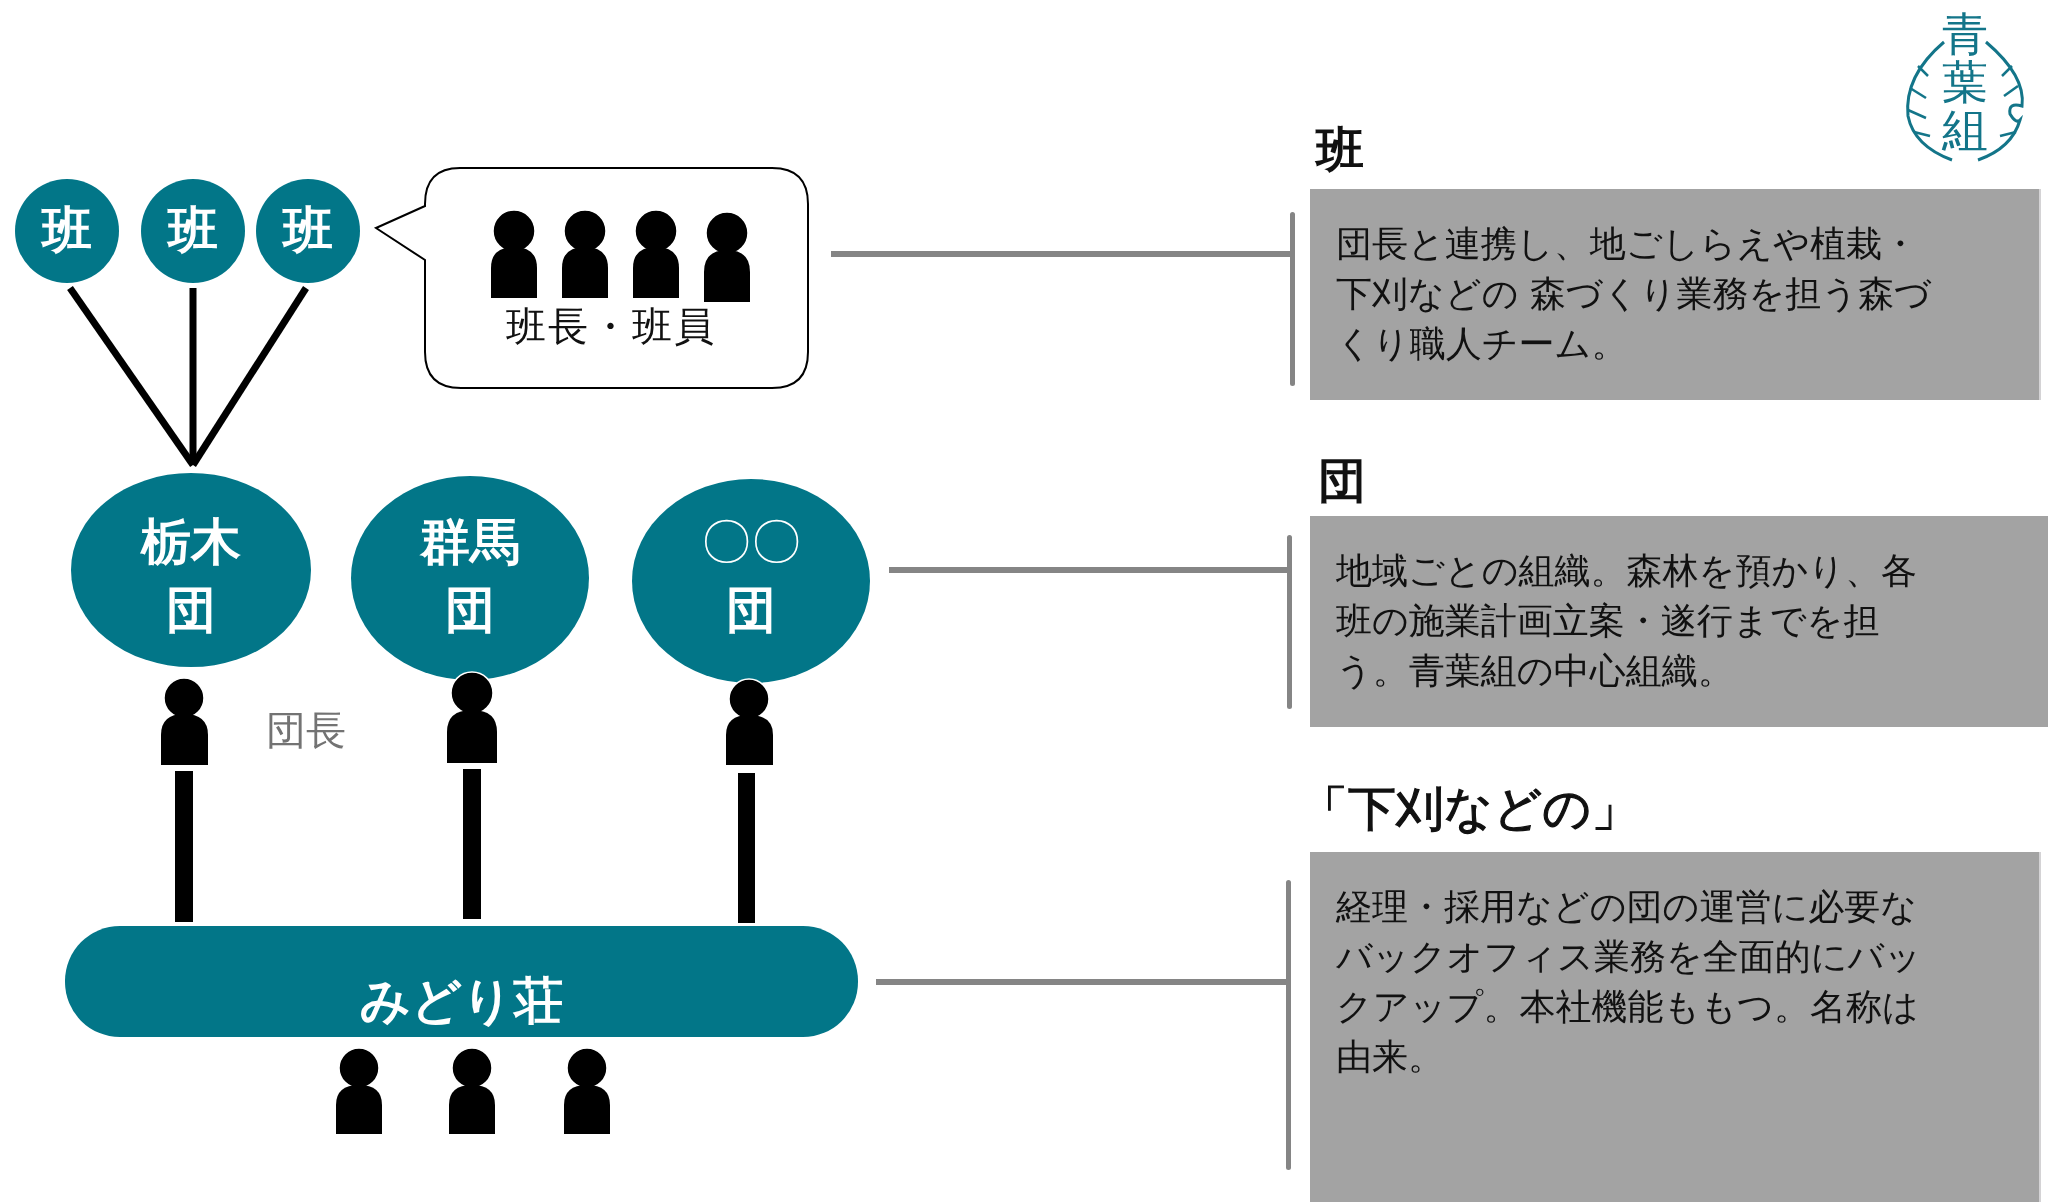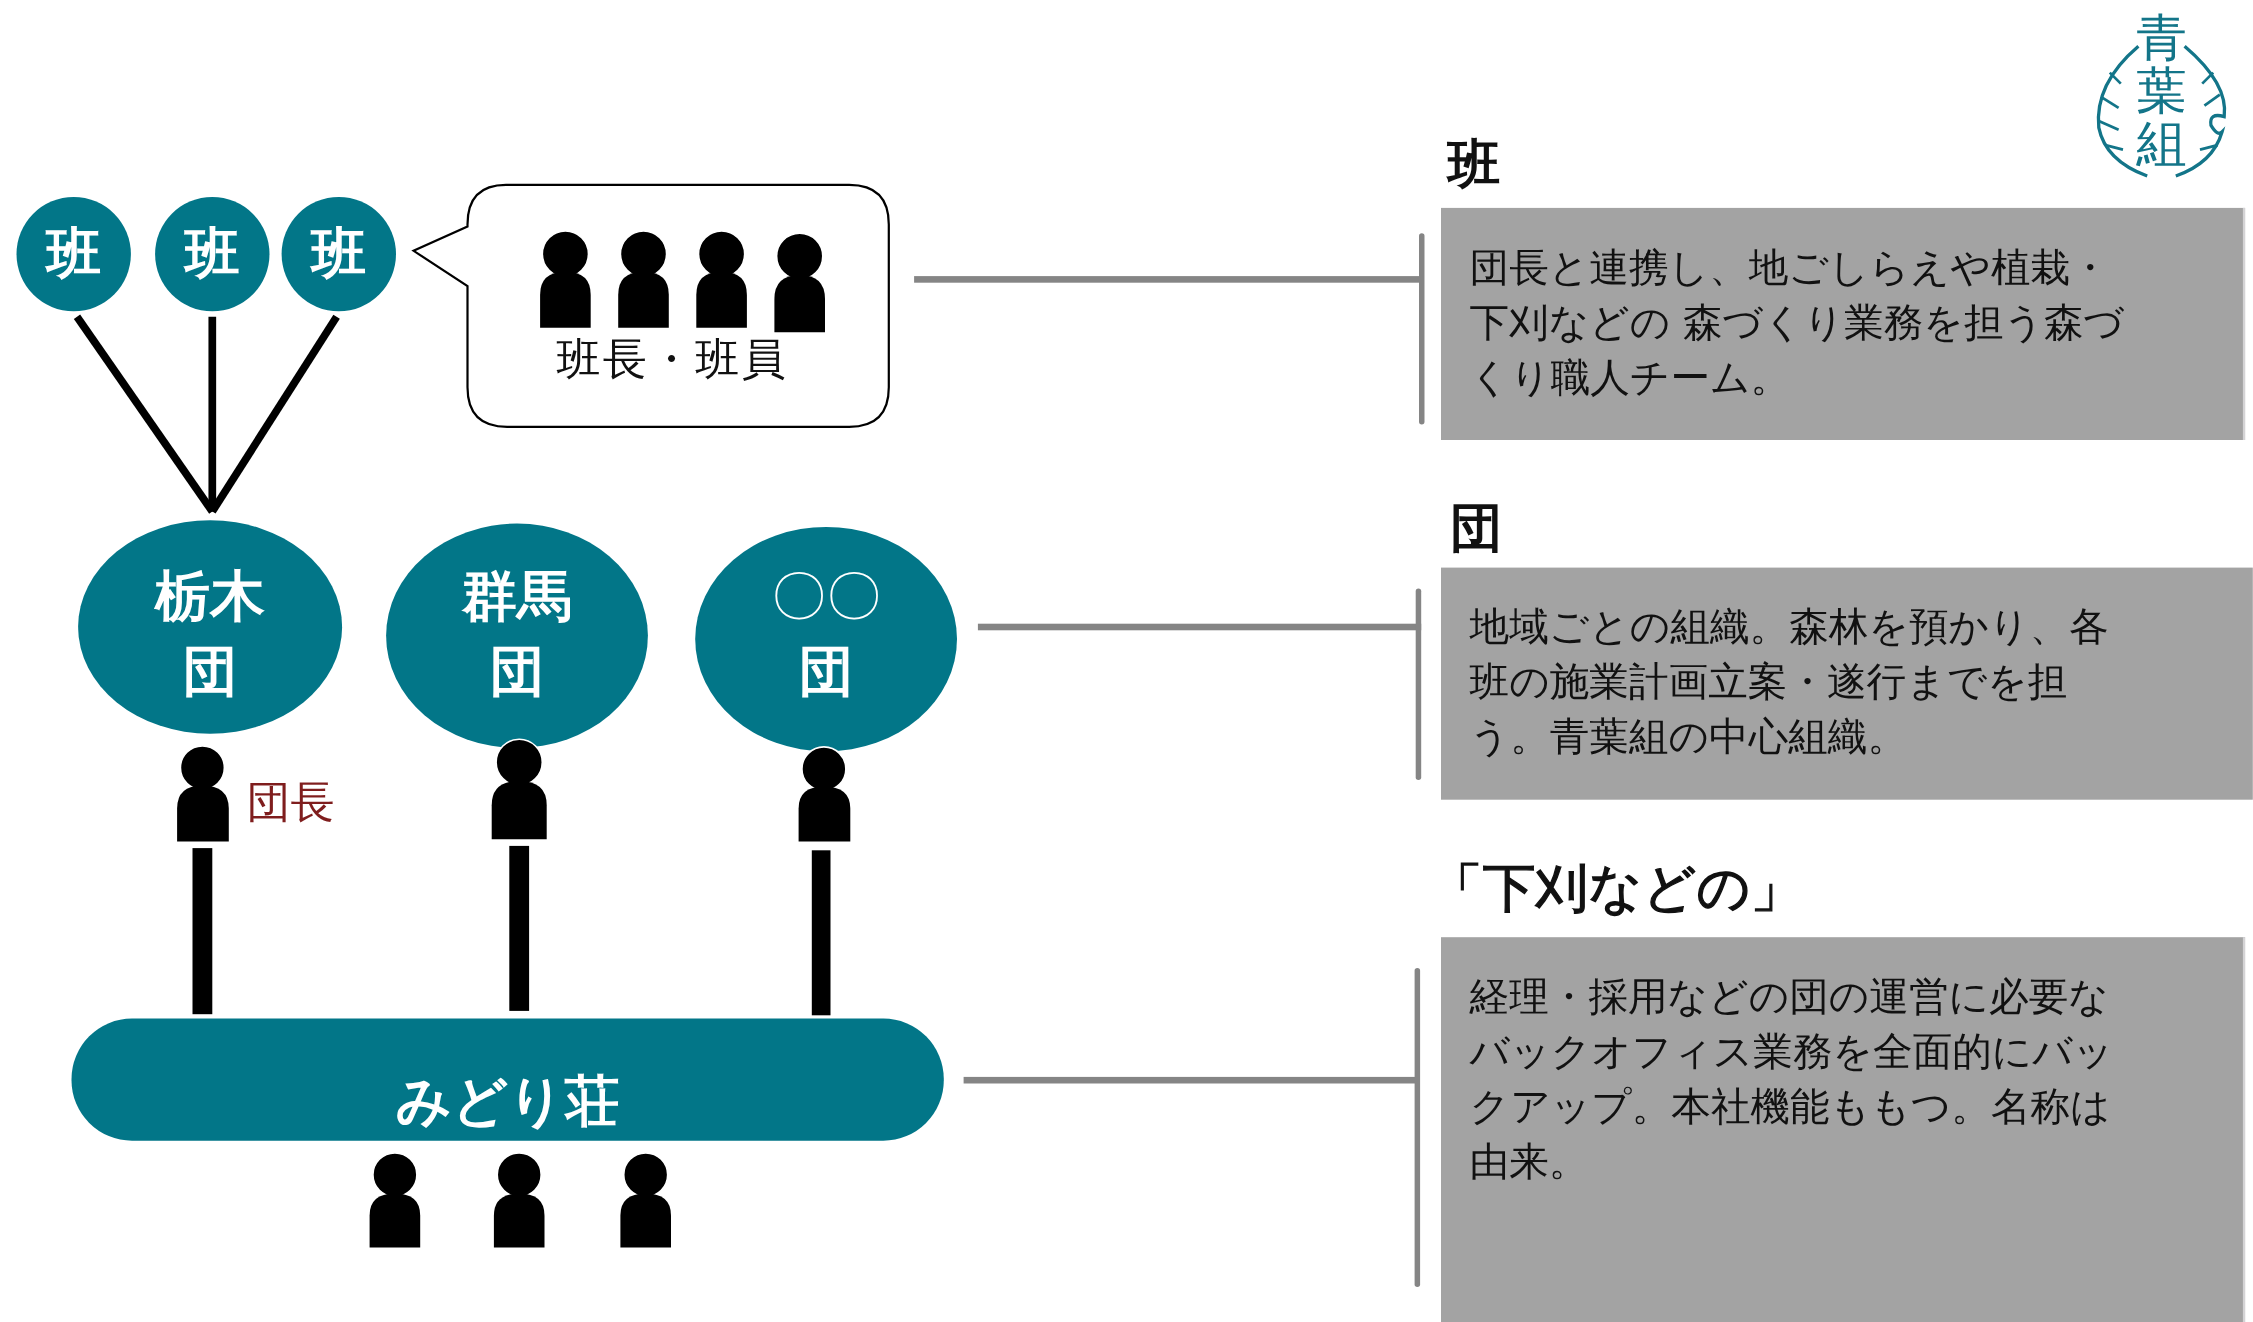--- a/index.html
+++ b/index.html
@@ -4,21 +4,21 @@
   <style>
     html, body { margin: 0; padding: 0; background: #ffffff; }
     body { width: 2048px; height: 1202px; position: relative; overflow: hidden;
            font-family: "DejaVu Sans", "Liberation Sans", sans-serif; color: #111; }
     #diagram { position: absolute; left: 0; top: 0; }
     .node-text { position: absolute; color: #ffffff; font-weight: bold; text-align: center;
                  font-family: "DejaVu Sans", sans-serif; line-height: 1; }
     .han-text { font-size: 50px; }
     .dan-text { font-size: 50px; line-height: 68px; }
     .midori-text { font-size: 50px; }
-    .label { position: absolute; font-size: 40px; color: #7f1d1d; line-height: 1; }
+    .label { position: absolute; font-size: 40px; color: #737373; line-height: 1; margin-left: 42px; }
     .bubble-label { position: absolute; font-size: 40px; color: #111; letter-spacing: 2px; }
     .section-heading { position: absolute; font-size: 48px; font-weight: bold; color: #111; line-height: 1; }
     .desc-box { position: absolute; background: #a3a3a3; box-sizing: border-box;
                 padding: 30px 20px 20px 26px; font-size: 36px; line-height: 50px; color: #111;
                 border-right: 2px solid #d4d3d5; }
     .desc-line { display: block; white-space: nowrap; }
     .bracket { position: absolute; width: 5px; background: #858585; border-radius: 3px; }
     .connector { position: absolute; height: 6px; background: #858585; }
     .logo { position: absolute; left: 1900px; top: 6px; width: 130px; height: 160px; }
   </style>

